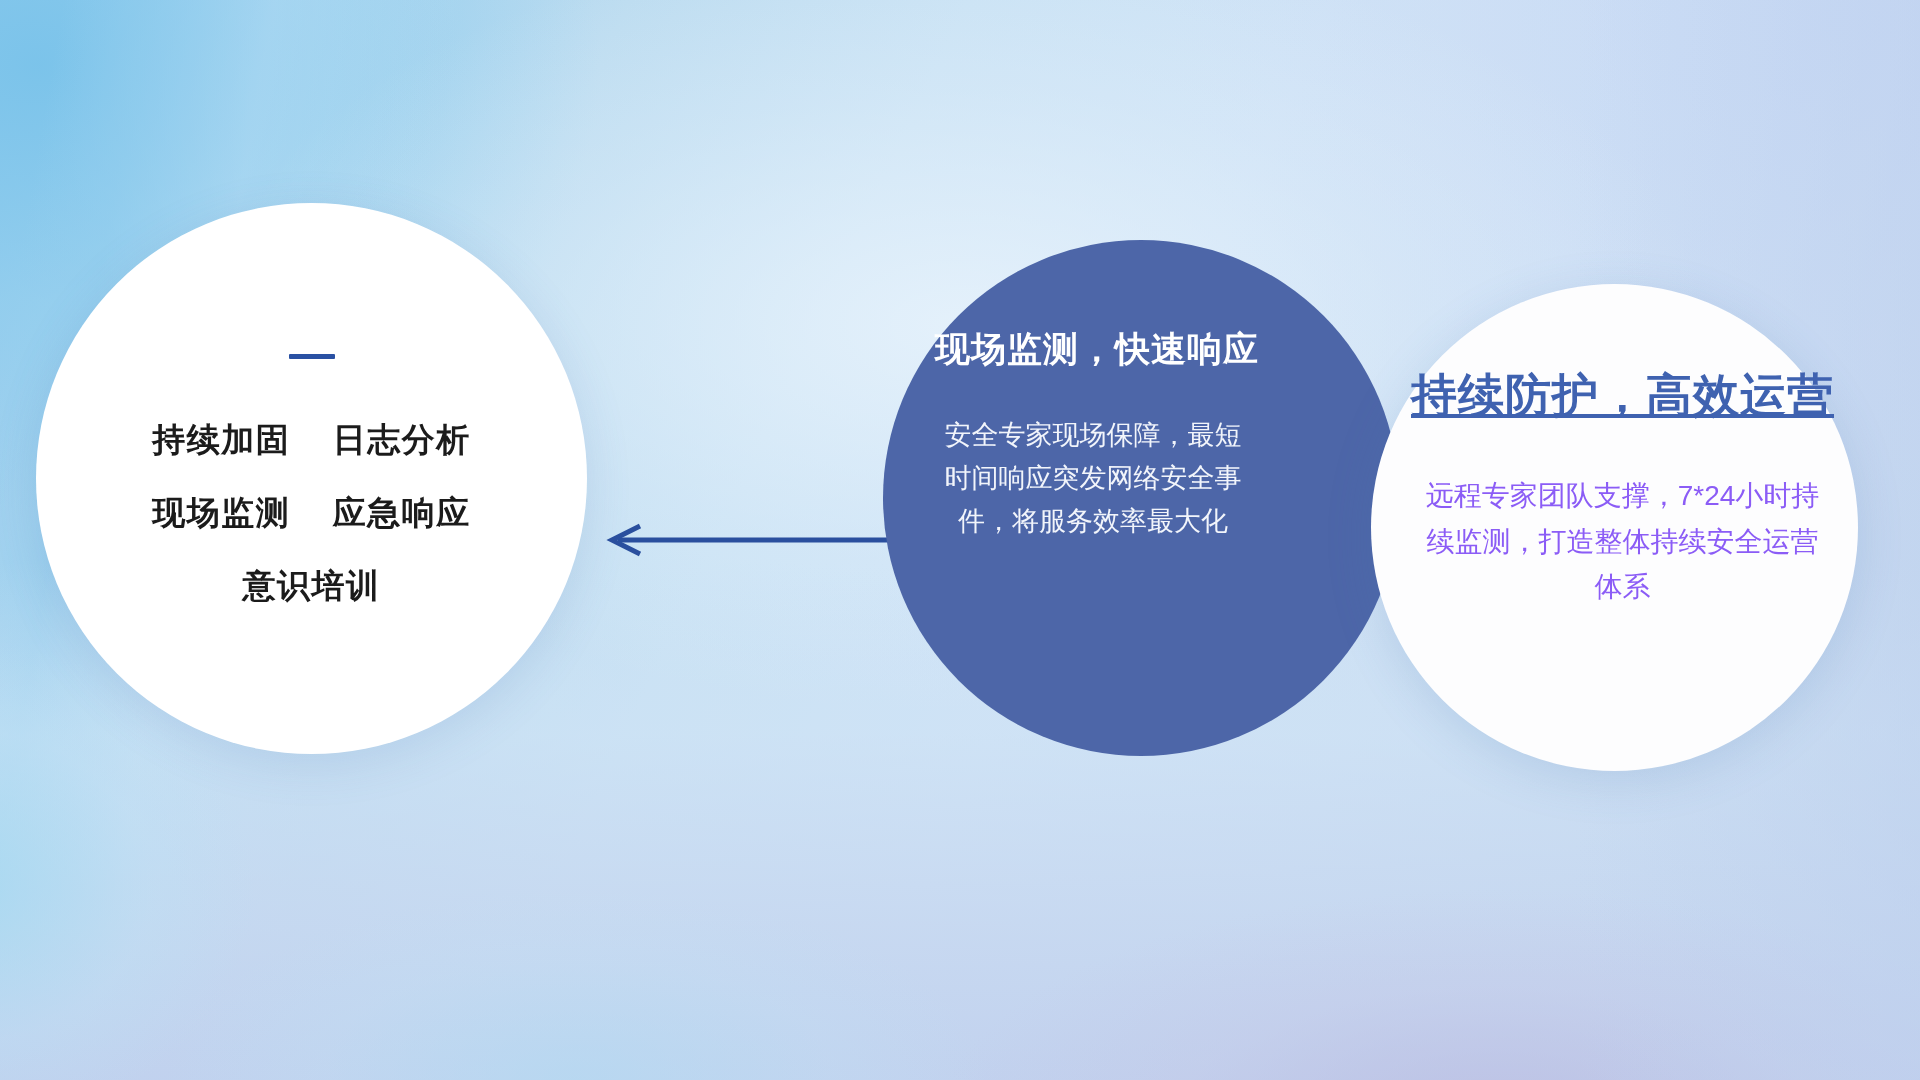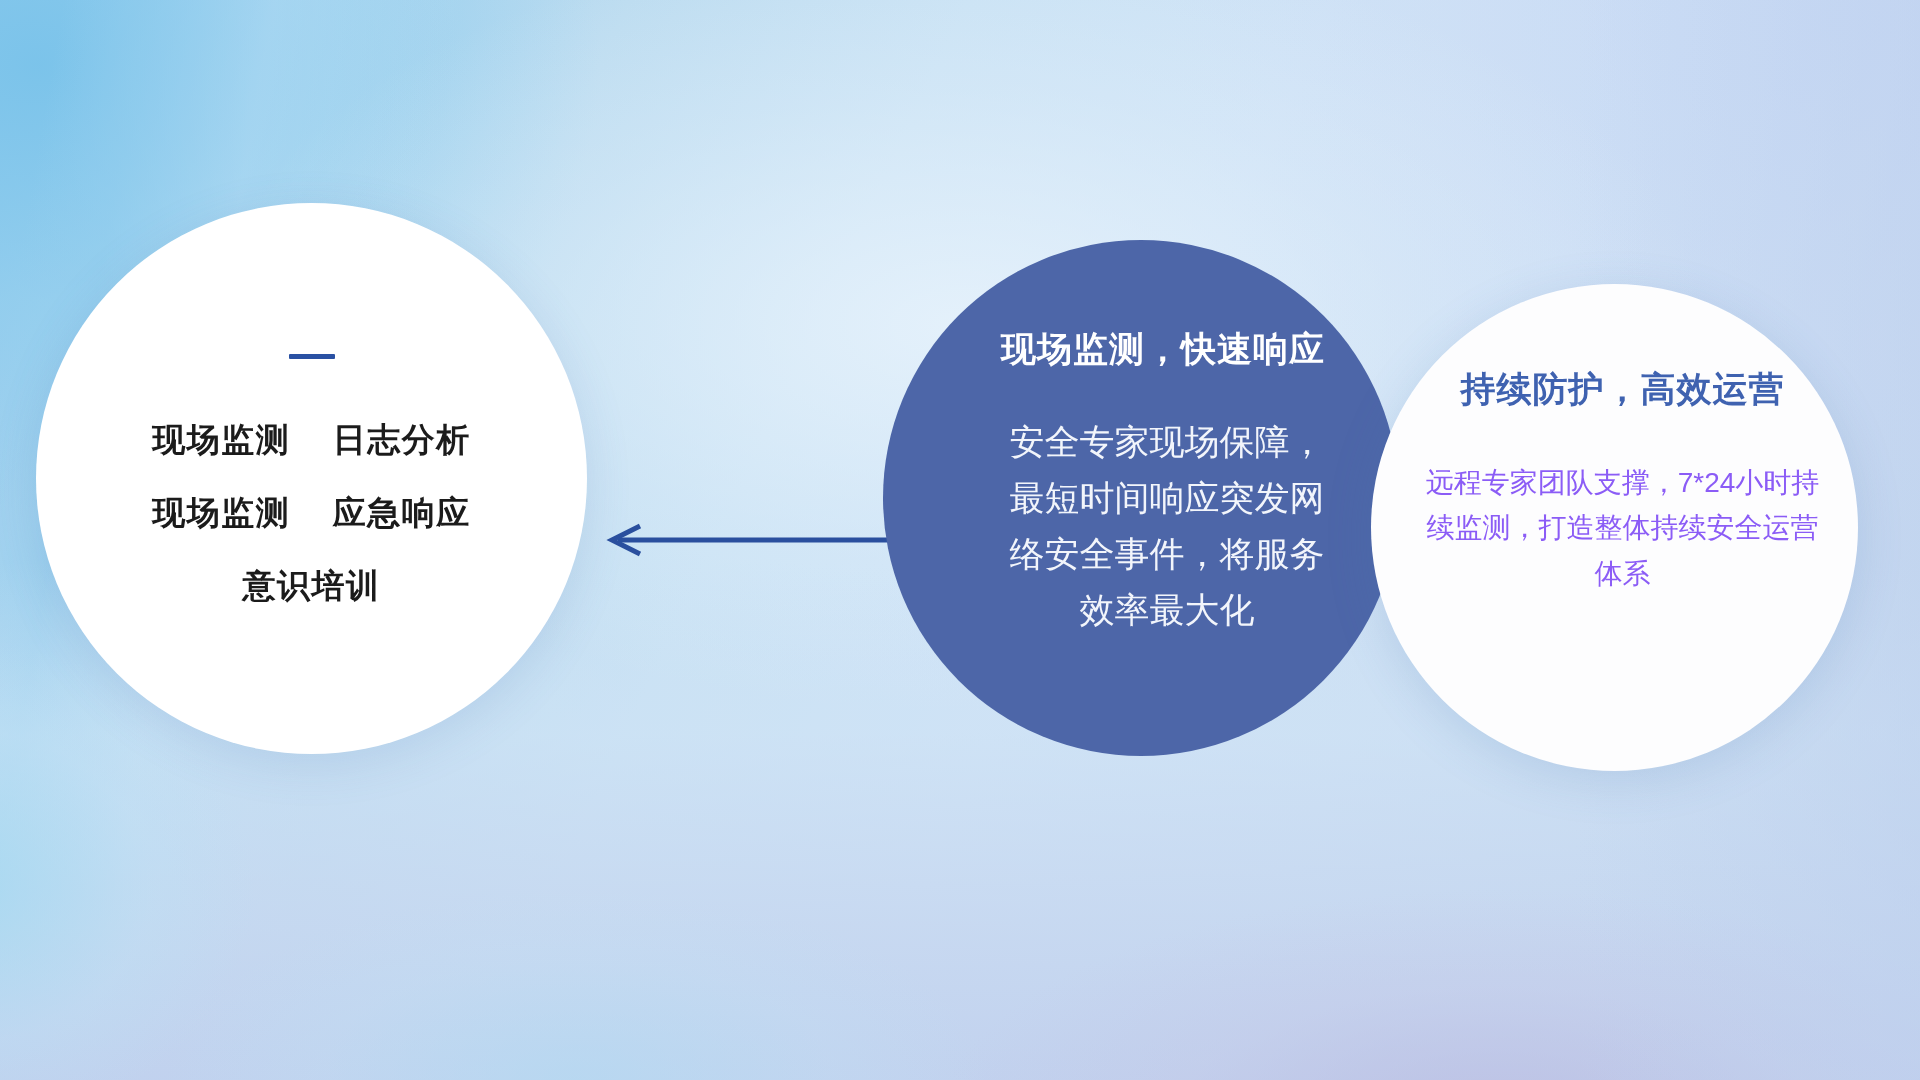--- a/index.html
+++ b/index.html
@@ -109,41 +109,41 @@
   .left-row {
     color:#1b1b1b; font-weight:bold; font-size:33px;
     letter-spacing:1.5px; line-height:1.0; margin-bottom:40px;
     white-space:pre;
   }
   .left-row:last-child { margin-bottom:8px; }
 
   
   .mid-inner {
     position:absolute; left:0; top:0; width:100%; height:100%;
-    display:flex; flex-direction:column; align-items:flex-end;
+    display:flex; flex-direction:column; align-items:flex-start;
     padding:88px 74px 0 52px; text-align:center;
   }
   .mid-title {
     color:#ffffff; font-weight:bold; font-size:35px;
     letter-spacing:1px; line-height:1.2; white-space:nowrap;
   }
   .mid-body {
-    color:#f2f5fb; font-size:35px; line-height:1.60;
+    color:#f2f5fb; font-size:27px; line-height:1.60;
     margin-top:44px; width:316px; text-align:center;
   }
 
   
   .right-inner {
     position:absolute; left:0; top:0; width:100%; height:100%;
     display:flex; flex-direction:column; align-items:center;
     padding:84px 36px 0 52px; text-align:center;
   }
   .right-title {
-    color:#3f62b0; font-weight:bold; font-size:35px;
-    letter-spacing:1px; line-height:1.2; white-space:nowrap;
+    color:#3f62b0; font-weight:bold; font-size:46px;
+    letter-spacing:1px; line-height:1.2; white-space:nowrap;text-decoration:underline;
   }
   .right-body {
     color:#8b5cf6; font-size:28px; line-height:1.62;
     margin-top:50px; width:400px; text-align:center;
   }
 
   
   .arrow-wrap {
     position:absolute; left:596px; top:520px; width:300px; height:40px;
   }
@@ -163,21 +163,21 @@
   <div class="bg-layer bg-bottom-mauve"></div>
   <div class="bg-layer bg-bottom-cyan"></div>
   <div class="bg-layer bg-bl-cyan"></div>
   <div class="bg-layer bg-vignette-r"></div>
   <div class="bg-layer bg-noise"></div>
 
   <div class="circle circle-left">
     <div class="left-inner">
       <div class="dash"></div>
       <div class="left-rows">
-        <div class="left-row">现场监测    日志分析</div>
+        <div class="left-row">持续加固    日志分析</div>
         <div class="left-row">现场监测    应急响应</div>
         <div class="left-row">意识培训</div>
       </div>
     </div>
   </div>
 
   <div class="arrow-wrap">
     <svg width="300" height="40" viewBox="0 0 300 40">
       <line x1="300" y1="20" x2="22" y2="20" stroke="#2a4f9e" stroke-width="5"></line>
       <polyline points="44,6 16,20 44,34" fill="none" stroke="#2a4f9e" stroke-width="5" stroke-linecap="butt" stroke-linejoin="miter"></polyline>

